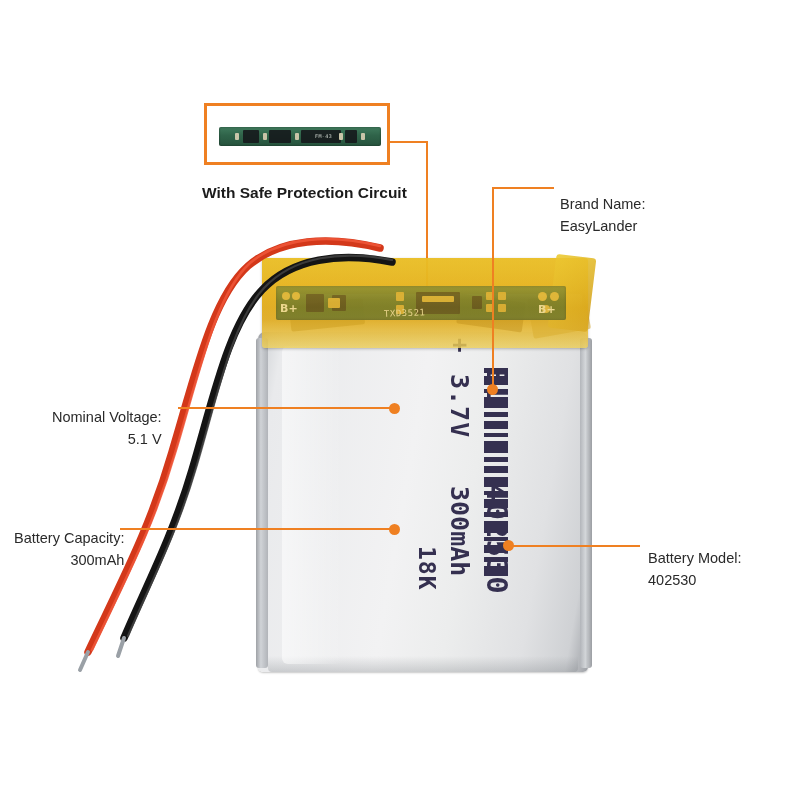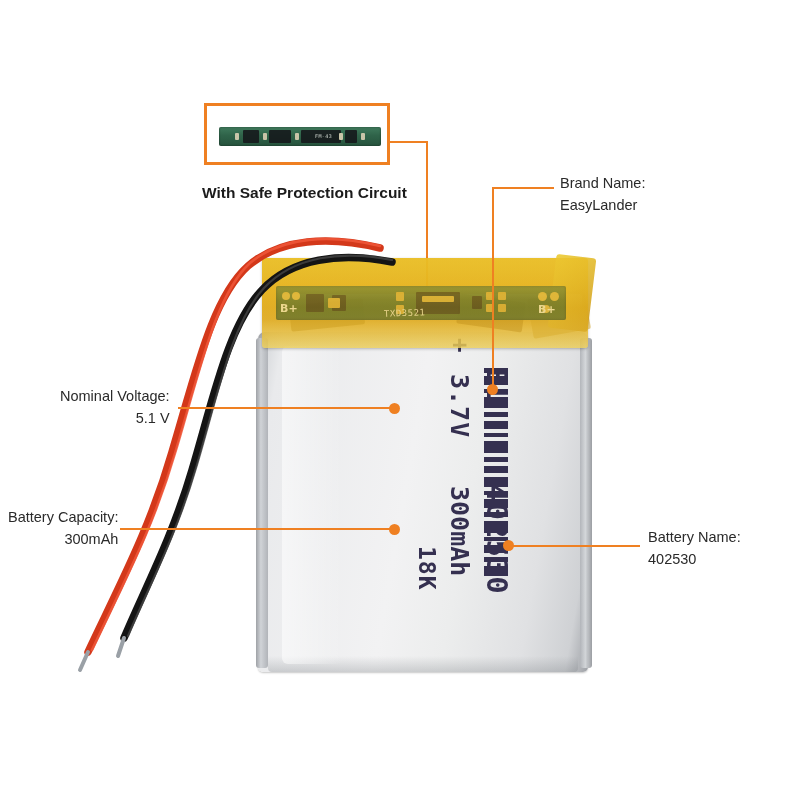--- a/index.html
+++ b/index.html
@@ -6,21 +6,21 @@
   body{
     width:800px;height:800px;
     background:#ffffff;
     font-family:"Liberation Sans", sans-serif;
     overflow:hidden;
     position:relative;
   }
   #stage{position:absolute;left:0;top:0;width:800px;height:800px;}
 
   
-  .callout{position:absolute;color:#2a2a2a;font-size:14.5px;line-height:1.55;white-space:nowrap;}
+  .callout{position:absolute;color:#2a2a2a;font-size:14.5px;line-height:1.55;white-space:nowrap;margin-top:21px;}
   .callout .l2{display:block;}
   .callout.ralign{text-align:right;}
 
   
   .lead{position:absolute;background:#ef8022;}
   .lead.h{height:2px;}
   .lead.v{width:2px;}
   .dot{position:absolute;width:11px;height:11px;border-radius:50%;background:#ef8022;}
 
   
@@ -243,34 +243,34 @@
   </svg>
 
   <div class="callout" style="left:560px;top:172px;">
     <span class="l1">Brand Name:</span>
     <span class="l2">EasyLander</span>
   </div>
   <div class="lead h" style="left:492px;top:187px;width:62px;"></div>
   <div class="lead v" style="left:492px;top:187px;height:202px;"></div>
   <div class="dot" style="left:487px;top:384px;"></div>
 
-  <div class="callout ralign" style="left:60px;top:385px;">
+  <div class="callout ralign" style="left:52px;top:385px;">
     <span class="l1">Nominal Voltage:</span>
     <span class="l2">5.1 V</span>
   </div>
   <div class="lead h" style="left:178px;top:407px;width:218px;"></div>
   <div class="dot" style="left:389px;top:403px;"></div>
 
-  <div class="callout ralign" style="left:8px;top:506px;">
+  <div class="callout ralign" style="left:14px;top:506px;">
     <span class="l1">Battery Capacity:</span>
     <span class="l2">300mAh</span>
   </div>
   <div class="lead h" style="left:120px;top:528px;width:276px;"></div>
   <div class="dot" style="left:389px;top:524px;"></div>
 
   <div class="callout" style="left:648px;top:526px;">
-    <span class="l1">Battery Name:</span>
+    <span class="l1">Battery Model:</span>
     <span class="l2">402530</span>
   </div>
   <div class="lead h" style="left:512px;top:545px;width:128px;"></div>
   <div class="dot" style="left:503px;top:540px;"></div>
 
 </div>
 
 </body></html>

